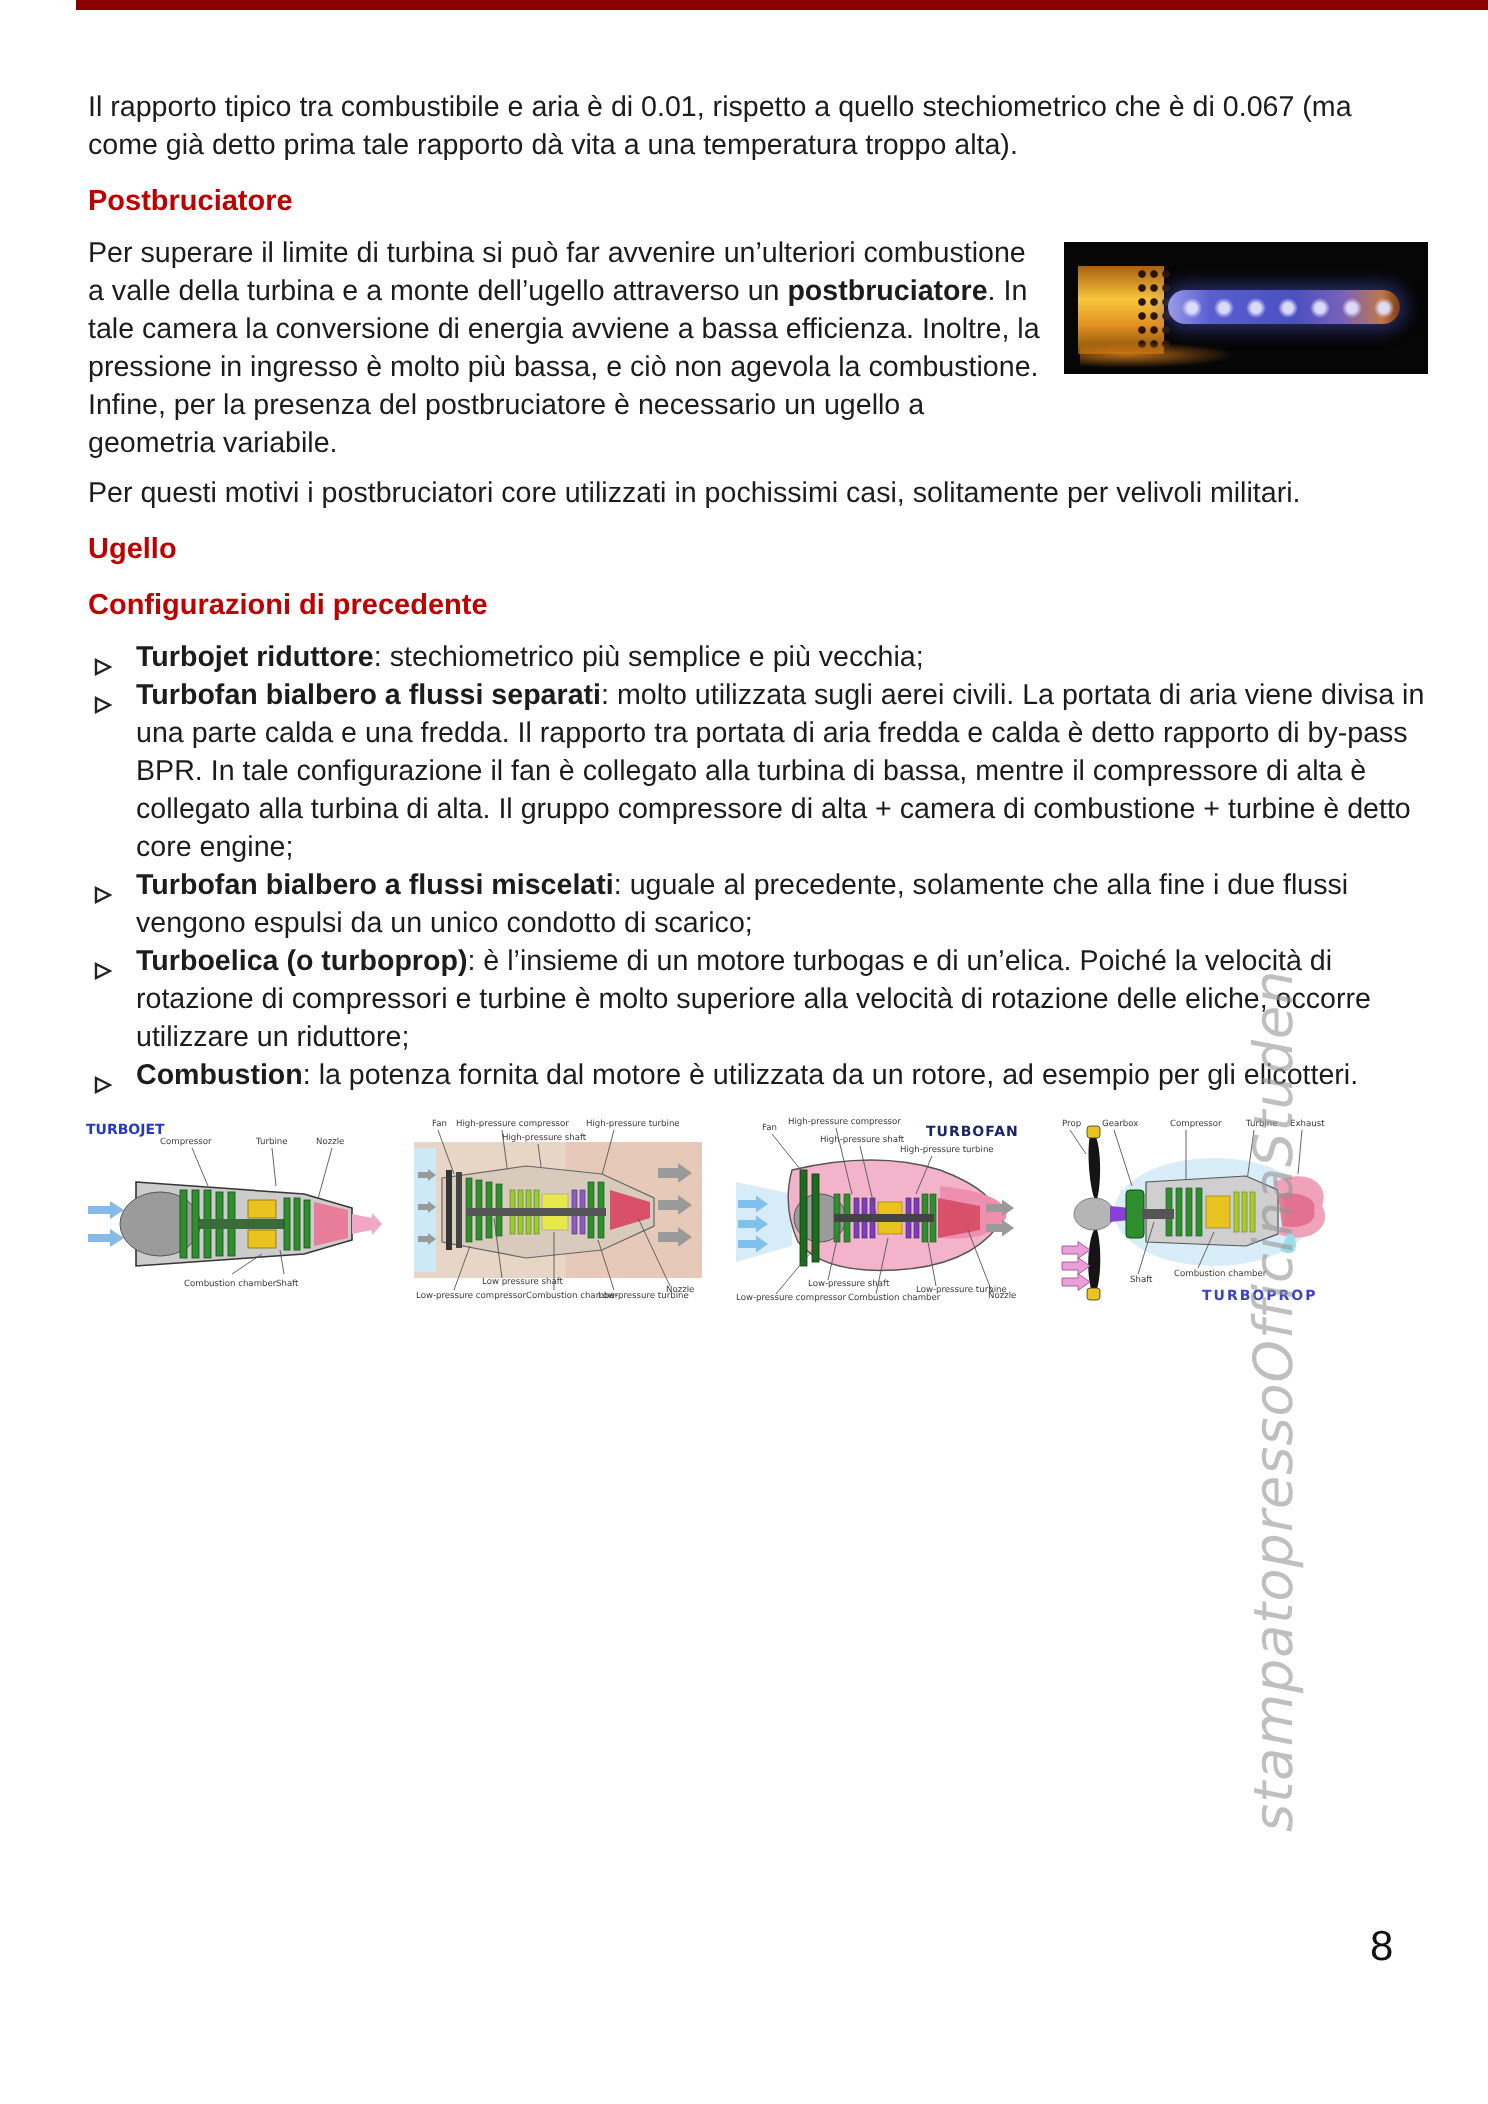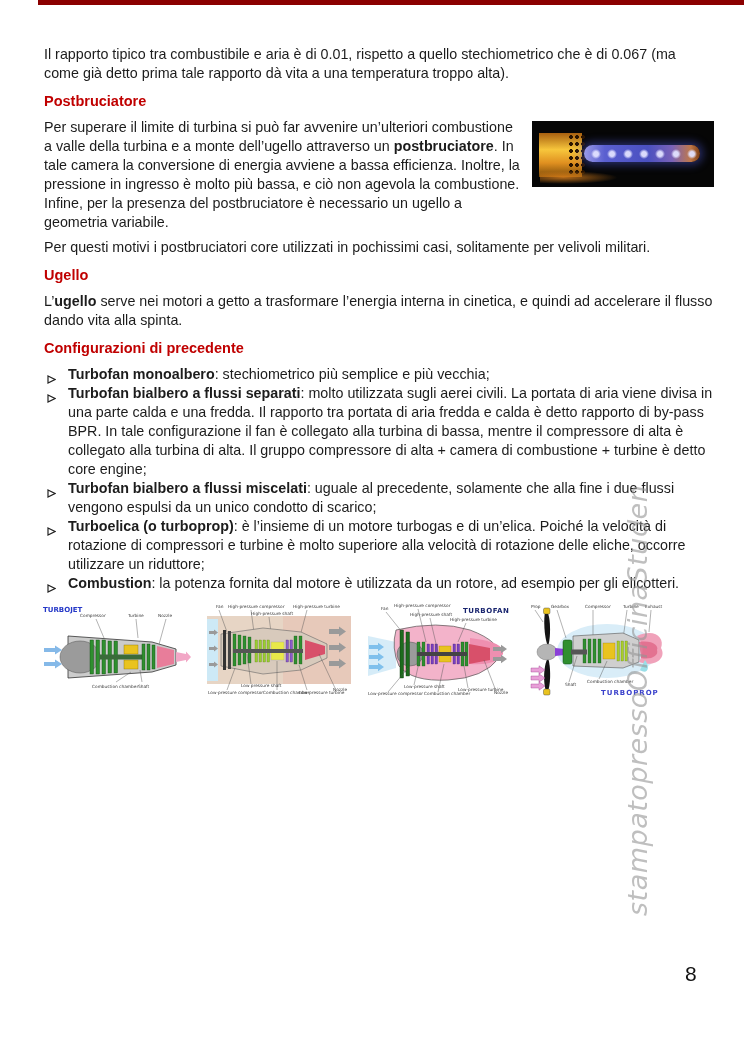--- a/index.html
+++ b/index.html
@@ -64,30 +64,29 @@
         <span class="ab-flame"></span>
         <span class="ab-spots"></span>
         <span class="ab-glow"></span>
       </span>
       <span>Per superare il limite di turbina si può far avvenire un’ulteriori combustione a valle della turbina e a monte dell’ugello attraverso un </span><b>postbruciatore</b><span>. In tale camera la conversione di energia avviene a bassa efficienza. Inoltre, la pressione in ingresso è molto più bassa, e ciò non agevola la combustione. Infine, per la presenza del postbruciatore è necessario un ugello a geometria variabile.</span>
     </p>
     <p class="p-tight"><span>Per questi motivi i postbruciatori core utilizzati in pochissimi casi, solitamente per velivoli militari.</span></p>
 
     <h2>Ugello</h2>
 
-    <p><span>L’</span><b>ugello</b><span> serve nei motori a getto a trasformare l’energia interna in cinetica, e quindi ad accelerare il flusso dando vita alla spinta.</span></p>
 
     <h2>Configurazioni di precedente</h2>
 
     <ul class="cfg">
       <li>
         <span class="blt"><svg width="9" height="9" viewBox="0 0 9 9">
               <path d="M1,1 L8,4.5 L1,8 Z" fill="none" stroke="#222" stroke-width="1.2"></path>
             </svg></span>
-        <b>Turbofan monoalbero</b><span>: stechiometrico più semplice e più vecchia;</span>
+        <b>Turbojet riduttore</b><span>: stechiometrico più semplice e più vecchia;</span>
       </li>
       <li>
         <span class="blt"><svg width="9" height="9" viewBox="0 0 9 9">
               <path d="M1,1 L8,4.5 L1,8 Z" fill="none" stroke="#222" stroke-width="1.2"></path>
             </svg></span>
         <b>Turbofan bialbero a flussi separati</b><span>: molto utilizzata sugli aerei civili. La portata di aria viene divisa in una parte calda e una fredda. Il rapporto tra portata di aria fredda e calda è detto rapporto di by-pass BPR. In tale configurazione il fan è collegato alla turbina di bassa, mentre il compressore di alta è collegato alla turbina di alta. Il gruppo compressore di alta + camera di combustione + turbine è detto core engine;</span>
       </li>
       <li>
         <span class="blt"><svg width="9" height="9" viewBox="0 0 9 9">
               <path d="M1,1 L8,4.5 L1,8 Z" fill="none" stroke="#222" stroke-width="1.2"></path>

